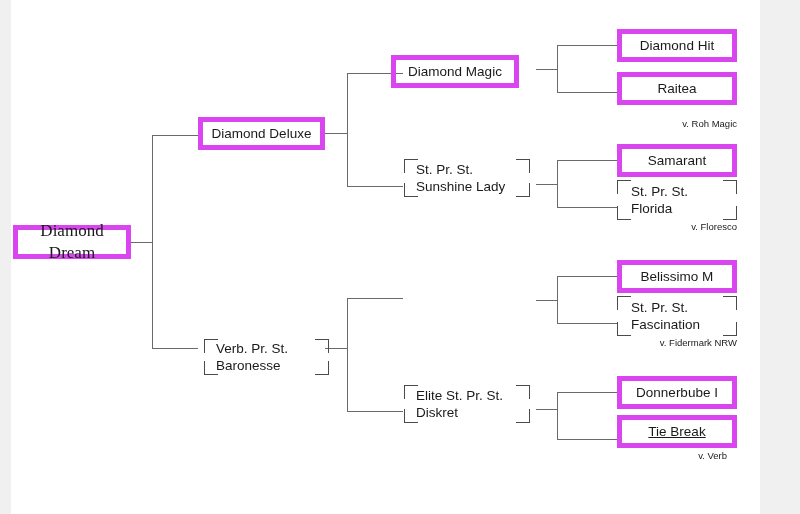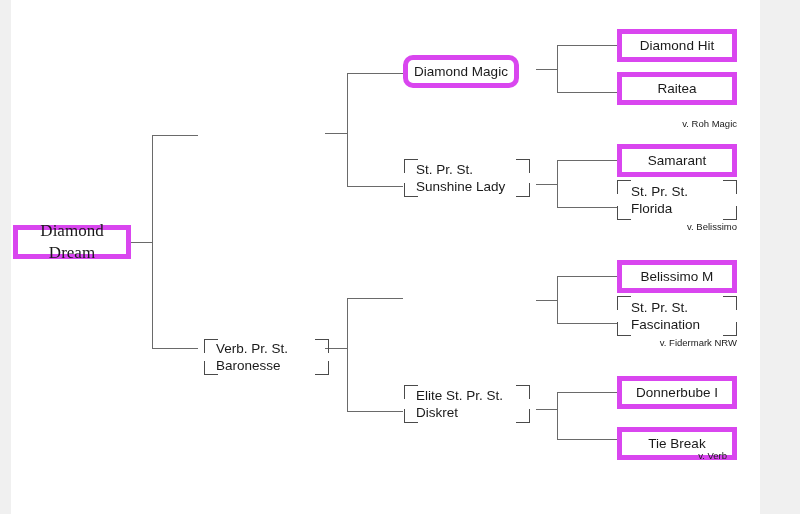--- a/index.html
+++ b/index.html
@@ -158,31 +158,34 @@
 
     <div class="conn h" style="left:525px; top:409px; width:21px;"></div>
     <div class="conn v" style="left:546px; top:392px; height:48px;"></div>
     <div class="conn h" style="left:546px; top:392px; width:60px;"></div>
     <div class="conn h" style="left:546px; top:439px; width:60px;"></div>
 
     <div class="node boxed gen-root" style="left:2px; top:225px; width:118px; height:34px;">
       <span class="node-label">Diamond Dream</span>
     </div>
 
+    <div class="node boxed gen-2" style="left:187px; top:117px; width:127px; height:33px;">
+      <span class="node-label">Diamond Deluxe</span>
+    </div>
 
     <div class="node bracket gen-2" style="left:193px; top:339px; width:125px; height:36px;">
       <span class="corner tl"></span>
       <span class="corner tr"></span>
       <span class="corner bl"></span>
       <span class="corner br"></span>
       <span class="node-label">Verb. Pr. St.
 Baronesse</span>
     </div>
 
-    <div class="node boxed gen-3" style="left:392px; top:55px; width:116px; height:33px;border-radius:10px;">
+    <div class="node boxed gen-3" style="left:380px; top:55px; width:128px; height:33px;">
       <span class="node-label">Diamond Magic</span>
     </div>
 
     <div class="node bracket gen-3" style="left:393px; top:159px; width:126px; height:38px;">
       <span class="corner tl"></span>
       <span class="corner tr"></span>
       <span class="corner bl"></span>
       <span class="corner br"></span>
       <span class="node-label">St. Pr. St.
 Sunshine Lady</span>
@@ -210,37 +213,37 @@
       <span class="node-label">Samarant</span>
     </div>
     <div class="node bracket gen-4" style="left:606px; top:180px; width:120px; height:40px;">
       <span class="corner tl"></span>
       <span class="corner tr"></span>
       <span class="corner bl"></span>
       <span class="corner br"></span>
       <span class="node-label">St. Pr. St.
 Florida</span>
     </div>
-    <div class="annotation" style="left:596px; top:221px; width:130px;">v. Belissimo</div>
+    <div class="annotation" style="left:596px; top:221px; width:130px;">v. Floresco</div>
 
     <div class="node boxed gen-4" style="left:606px; top:260px; width:120px; height:33px;">
       <span class="node-label">Belissimo M</span>
     </div>
     <div class="node bracket gen-4" style="left:606px; top:296px; width:120px; height:40px;">
       <span class="corner tl"></span>
       <span class="corner tr"></span>
       <span class="corner bl"></span>
       <span class="corner br"></span>
       <span class="node-label">St. Pr. St.
 Fascination</span>
     </div>
     <div class="annotation" style="left:586px; top:337px; width:140px;">v. Fidermark NRW</div>
 
     <div class="node boxed gen-4" style="left:606px; top:376px; width:120px; height:33px;">
       <span class="node-label">Donnerbube I</span>
     </div>
-    <div class="node boxed gen-4" style="left:606px; top:427px; width:120px; height:33px;">
+    <div class="node boxed gen-4" style="left:606px; top:415px; width:120px; height:33px;text-decoration:underline;">
       <span class="node-label">Tie Break</span>
     </div>
     <div class="annotation" style="left:596px; top:450px; width:120px;">v. Verb</div>
 
   </div>
 </div>
 
 </body></html>

